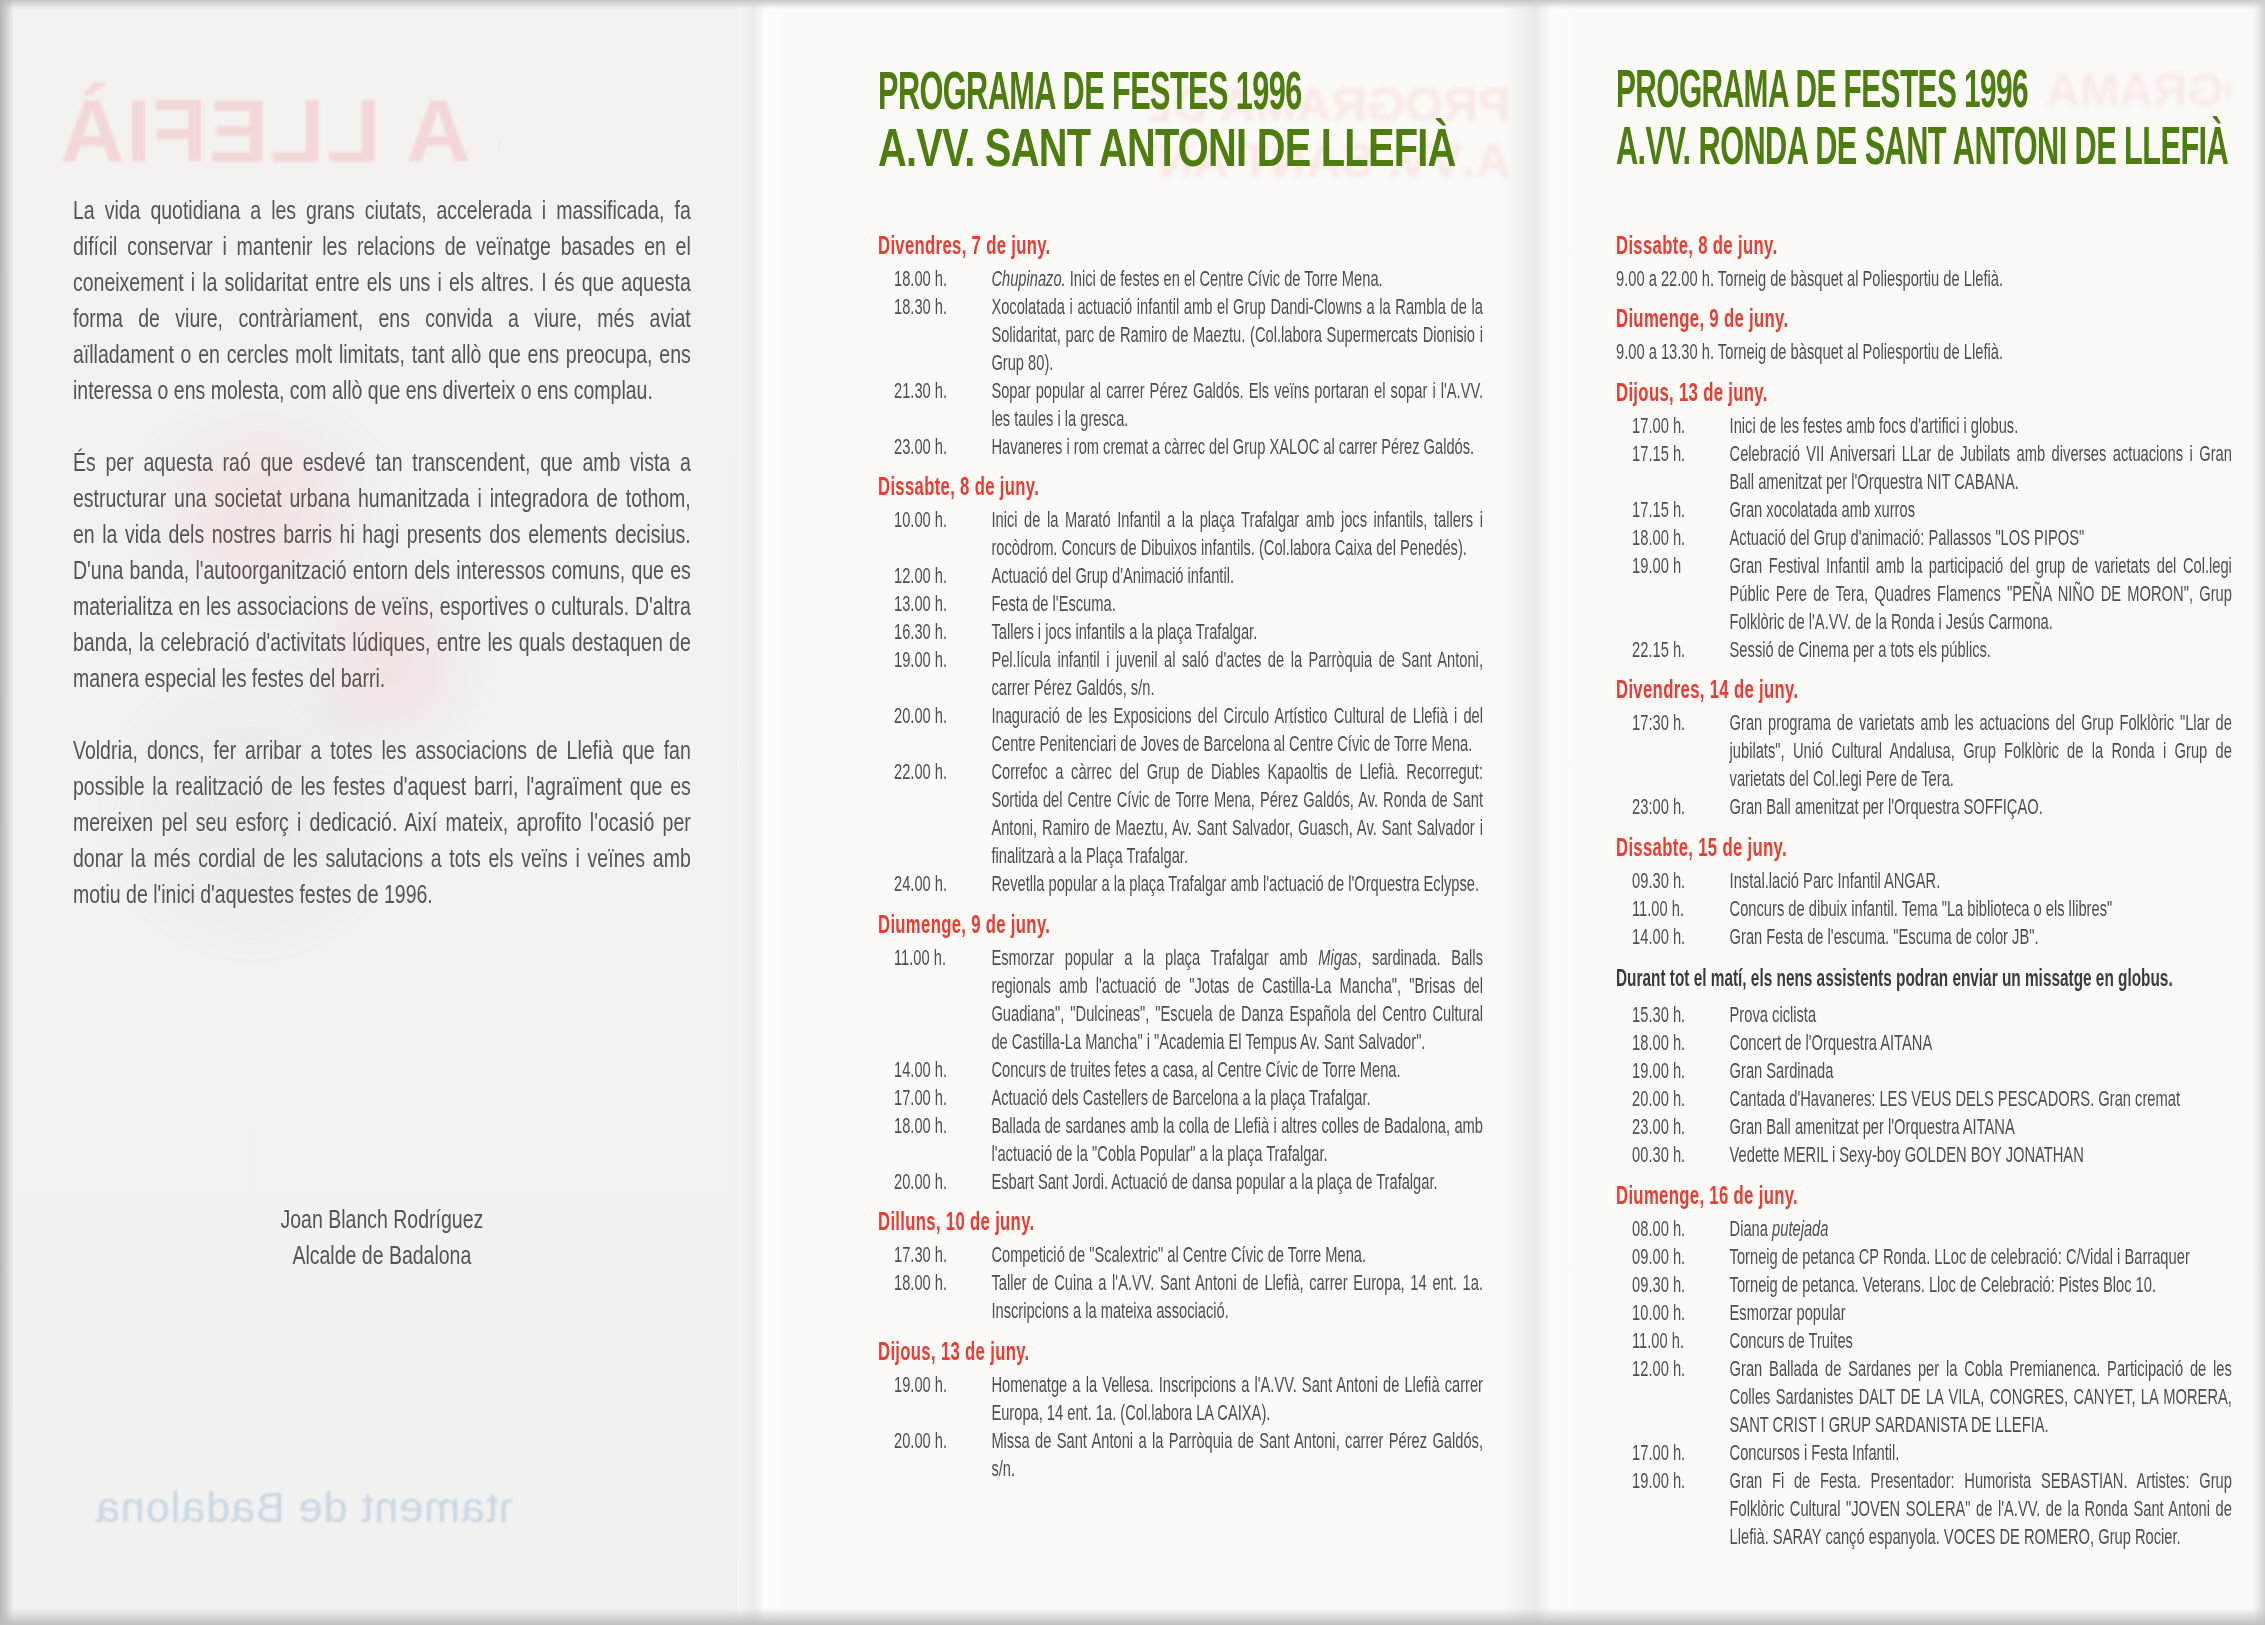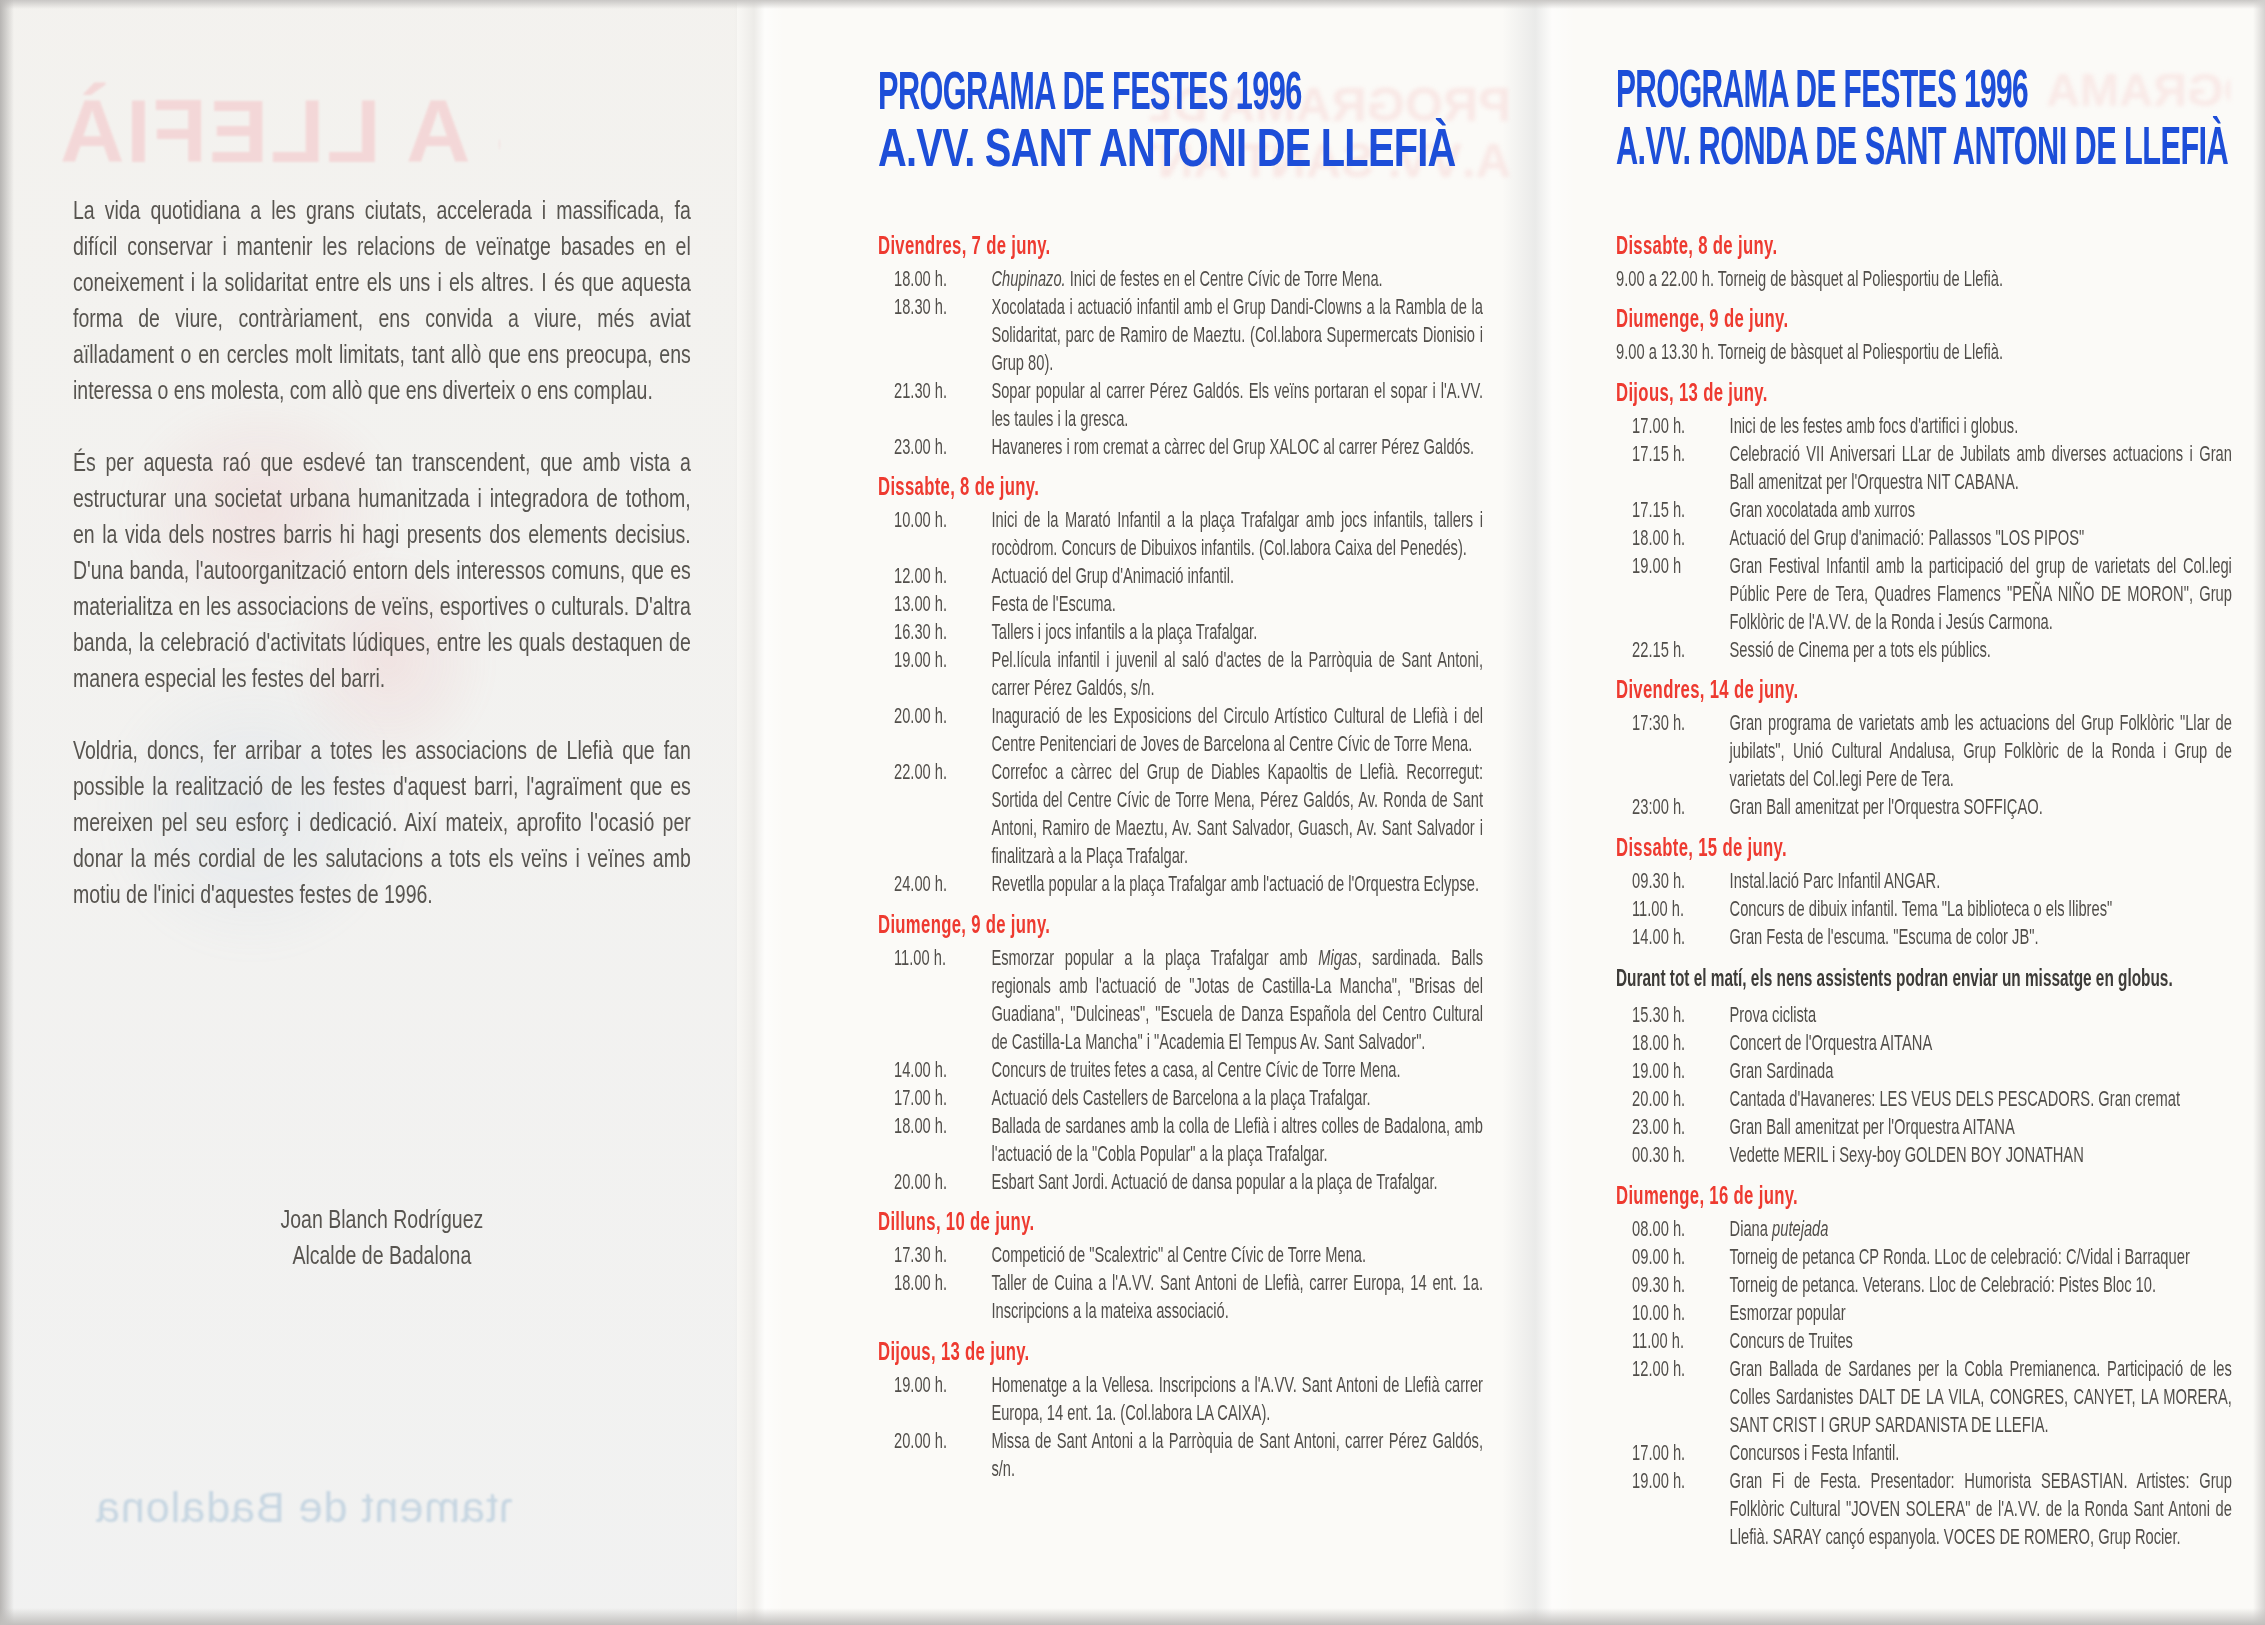--- a/index.html
+++ b/index.html
@@ -42,21 +42,21 @@
     color:#f7d9d7;opacity:.5;filter:blur(1.9px);}
 
   
   .left-text{left:73px;top:192px;width:792px;transform:scaleX(0.78);transform-origin:left top;
     font-size:25px;line-height:36px;color:#57544f;text-align:justify;}
   .left-text p{margin:0 0 36px 0;}
   .signature{left:73px;top:1201px;width:792px;transform:scaleX(0.78);transform-origin:left top;
     font-size:25px;line-height:36px;color:#57544f;text-align:center;}
 
   
-  .title{color:#1d4ed8;}
+  .title{color:#4d7c0f;}
   .title-mid{left:878px;top:62px;}
   .title-right{left:1616px;top:60px;}
   .tline{display:block;font-size:53px;line-height:57px;font-weight:bold;white-space:nowrap;
     transform-origin:left bottom;letter-spacing:-1px;width:max-content;}
 
   
   .schedule{transform-origin:left top;color:#514e4a;}
   .schedule-mid{left:878px;top:231px;width:907px;transform:scaleX(0.667);}
   .schedule-right{left:1616px;top:231px;width:922px;transform:scaleX(0.668);}
   .day{color:#ee3a30;font-weight:bold;font-size:25px;line-height:29px;margin:11.6px 0 4.9px 0;letter-spacing:0.5px;}

